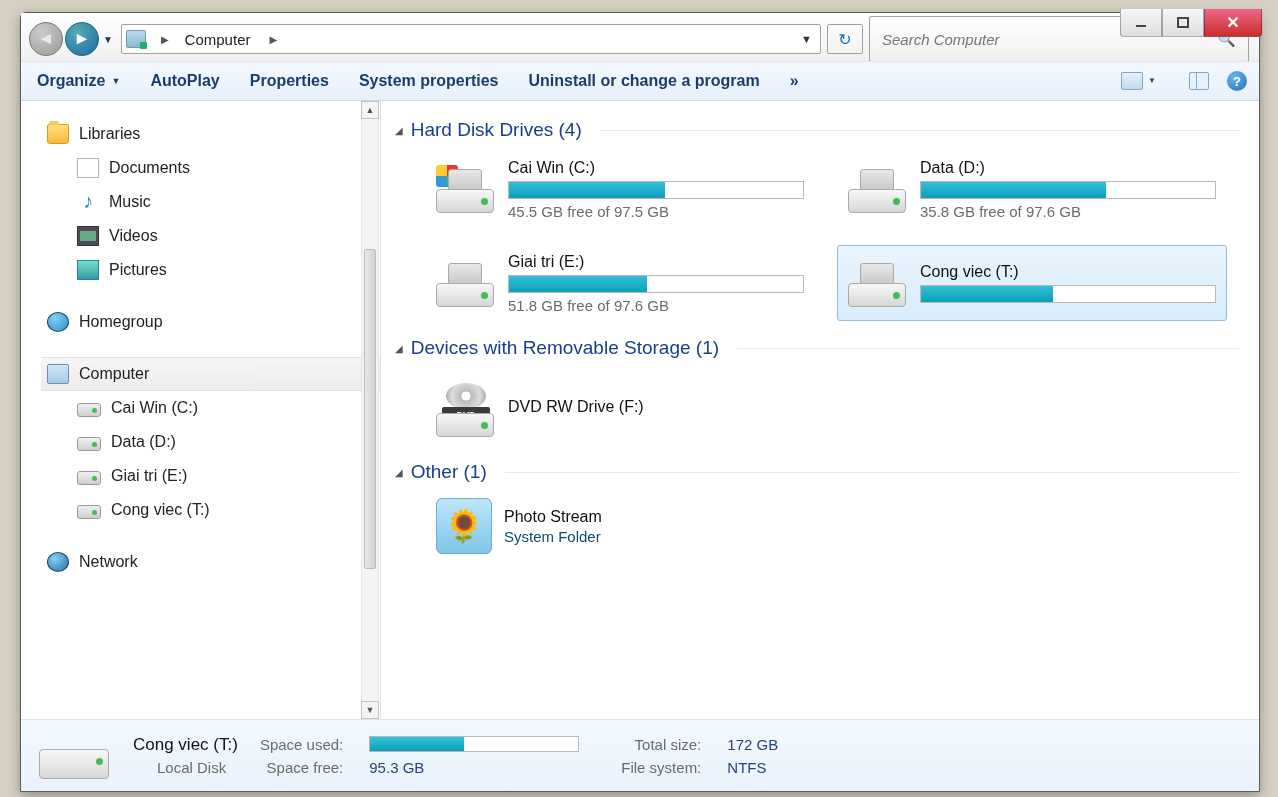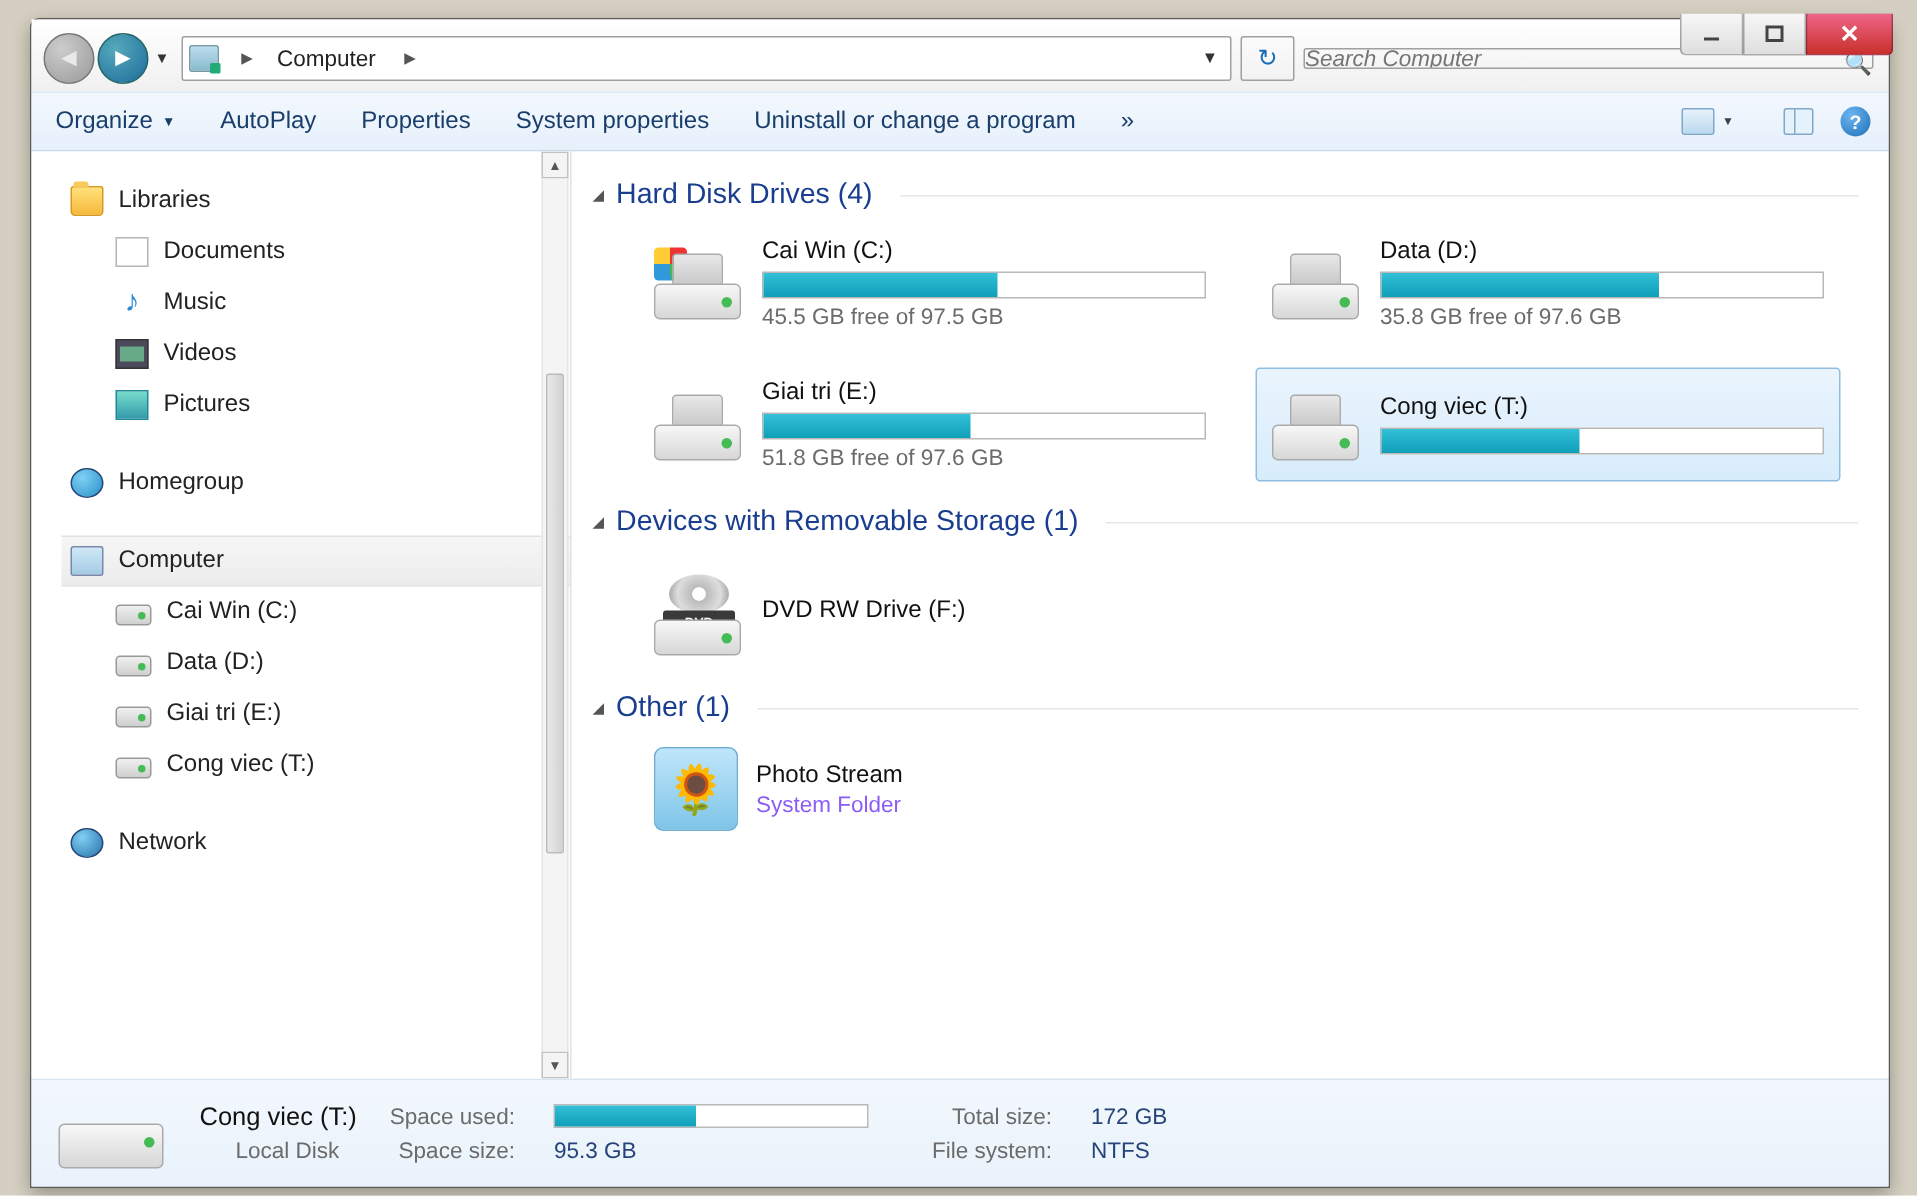--- a/index.html
+++ b/index.html
@@ -20,27 +20,27 @@
 .nav-circle.back { background:radial-gradient(circle at 35% 30%,#ccc,#999); border-color:#777; color:#e9e9e9; }
 .nav-drop { font-size:10px; color:#333; padding:0 2px; }
 .address-bar { flex:1; display:flex; align-items:center; height:30px; border:1px solid #a0a0a0; background:#fff; border-radius:2px; }
 .addr-seg { display:flex; align-items:center; gap:4px; padding:0 8px; height:100%; font-size:15px; color:#222; }
 .addr-seg .tri { font-size:10px; color:#555; margin-left:3px; }
 .addr-icon { width:20px; height:18px; background:linear-gradient(#bde,#8bc); border:1px solid #79a; border-radius:2px; margin:0 4px; position:relative; }
 .addr-icon::after { content:""; position:absolute; width:7px; height:7px; background:#2a7; border-radius:1px; bottom:-2px; right:-2px; }
 .addr-spacer { flex:1; }
 .addr-dd { padding:0 8px; color:#333; font-size:11px; }
 .refresh-box { width:36px; height:30px; border:1px solid #a0a0a0; border-radius:2px; display:flex; align-items:center; justify-content:center; color:#1a6db3; font-size:16px; }
-.search-box { width:380px; height:14px; border:1px solid #a0a0a0; border-radius:2px; display:flex; padding:0 0; justify-content:space-between; }
+.search-box { width:380px; height:46px; border:1px solid #a0a0a0; border-radius:2px; display:flex; align-items:center; padding:0 12px; justify-content:space-between; }
 .search-box input { border:none; outline:none; font-size:15px; font-style:italic; color:#888; width:90%; background:transparent; }
 .search-icon { color:#1a6db3; font-size:15px; }
 
 
 .toolbar { height:40px; background:linear-gradient(#f3f8fd,#e6f0fb); border-top:1px solid #dbe8f5; border-bottom:1px solid #c9d7e6; display:flex; align-items:center; padding:0 12px 0 16px; gap:30px; font-size:16px; color:#1a3e6b; }
-.toolbar .tb-item { display:flex; align-items:center; gap:6px; cursor:default; }
+.toolbar .tb-item { display:flex; align-items:center; gap:6px; cursor:default;font-weight:bold; }
 .toolbar .tb-item .dd { font-size:9px; }
 .tb-spacer { flex:1; }
 .tb-right { display:flex; align-items:center; gap:18px; color:#1a6db3; }
 .tb-right .view-icon { width:22px; height:18px; background:linear-gradient(#e6f2fb,#bcd9ef); border:1px solid #7fa8c9; border-radius:2px; position:relative; }
 .tb-right .view-icon::after { content:"▼"; font-size:8px; color:#345; position:absolute; right:-14px; top:3px; }
 .tb-right .pane-icon { width:20px; height:18px; border:1px solid #7fa8c9; background:#e6f2fb; border-radius:2px; position:relative; }
 .tb-right .pane-icon::before { content:""; position:absolute; left:6px; top:0; bottom:0; width:1px; background:#7fa8c9; }
 .tb-right .help-icon { width:20px; height:20px; border-radius:50%; background:radial-gradient(circle at 35% 30%,#6cb5f0,#1e6fb8); color:#fff; font-weight:bold; font-size:13px; display:flex; align-items:center; justify-content:center; }
 
 
@@ -87,21 +87,21 @@
 .drive-name { font-size:16px; color:#111; }
 .bar { width:100%; height:18px; border:1px solid #b8b8b8; background:#fff; position:relative; }
 .bar-fill { position:absolute; left:0; top:0; bottom:0; background:linear-gradient(#33c0d8,#0f9fb9); }
 .drive-sub { font-size:15px; color:#6b6b6b; }
 .dvd-icon { width:60px; height:48px; position:relative; }
 .dvd-disc { width:40px; height:26px; border-radius:50%; background:radial-gradient(circle,#fff 18%,#bbb 20%, #ddd 60%, #888 100%); position:absolute; top:0; left:10px; }
 .dvd-label { position:absolute; bottom:8px; left:6px; width:48px; height:16px; background:#3a3a3a; color:#fff; font-size:9px; font-weight:bold; text-align:center; line-height:16px; border-radius:2px; }
 .other-icon { width:56px; height:56px; background:linear-gradient(#bfe6fa,#7fc4e8); border:1px solid #6baed2; border-radius:6px; display:flex; align-items:center; justify-content:center; font-size:32px; }
 .other-info { display:flex; flex-direction:column; gap:2px; }
 .other-name { font-size:16px; color:#111; }
-.other-sub { font-size:15px; color:#8b5cf6; }
+.other-sub { font-size:15px; color:#0c4a6e; }
 
 
 .details { height:72px; border-top:1px solid #d8e4ef; background:linear-gradient(#f2f8fd,#e9f2fb); display:flex; align-items:center; padding:6px 18px; gap:22px; font-size:15px; }
 .det-icon { width:72px; height:46px; position:relative; }
 .det-icon .drv-body { width:70px; height:30px; }
 .det-col1 { display:flex; flex-direction:column; gap:4px; }
 .det-name { font-size:17px; color:#111; }
 .det-type { color:#6b6b6b;margin-left:24px; }
 .det-grid { display:grid; grid-template-columns:auto auto; column-gap:26px; row-gap:6px; align-items:center; }
 .det-label { color:#6b6b6b; text-align:right; }
@@ -343,21 +343,21 @@
       </div>
     <div class="det-col1">
       <span class="det-name">Cong viec (T:)</span>
       <span class="det-type">Local Disk</span>
     </div>
     <div class="det-grid">
       <span class="det-label">Space used:</span>
       <span class="det-bar">
           <span class="det-bar-fill" id="det-fill" style="width: 45%;"></span>
         </span>
-      <span class="det-label">Space size:</span>
+      <span class="det-label">Space free:</span>
       <span class="det-val">95.3 GB</span>
     </div>
     <div class="det-grid" style="margin-left:20px;">
       <span class="det-label">Total size:</span>
       <span class="det-val">172 GB</span>
       <span class="det-label">File system:</span>
       <span class="det-val">NTFS</span>
     </div>
   </div>
 

